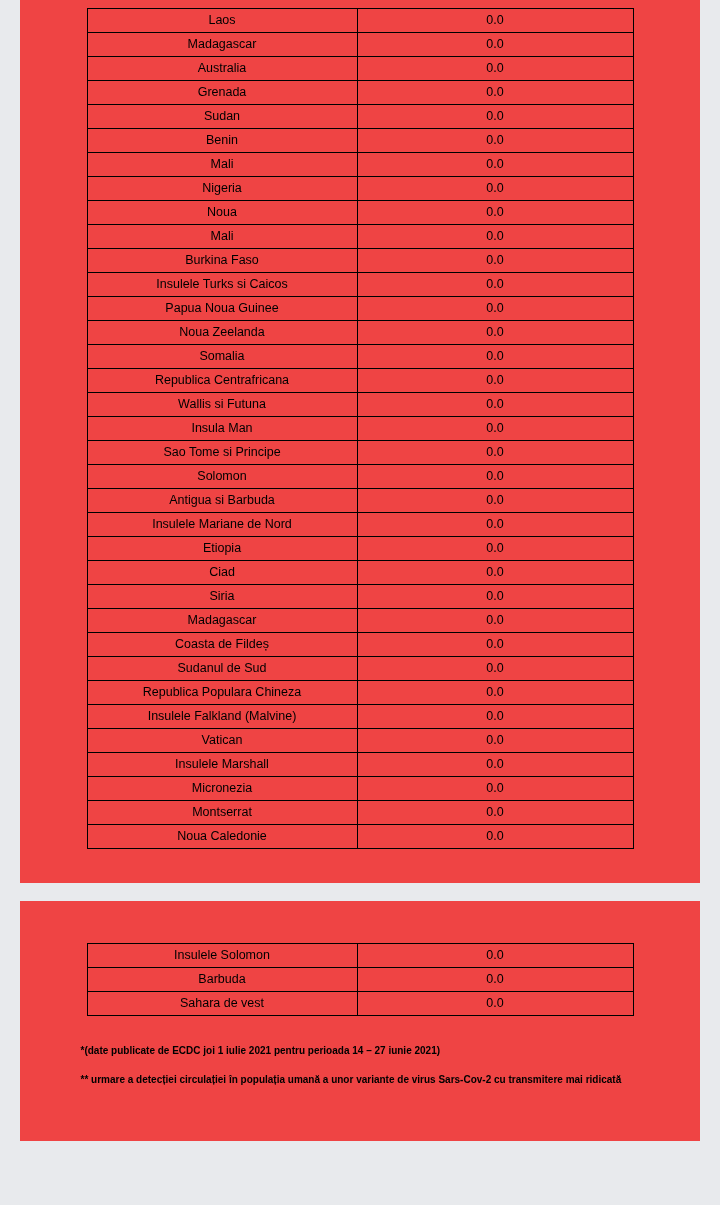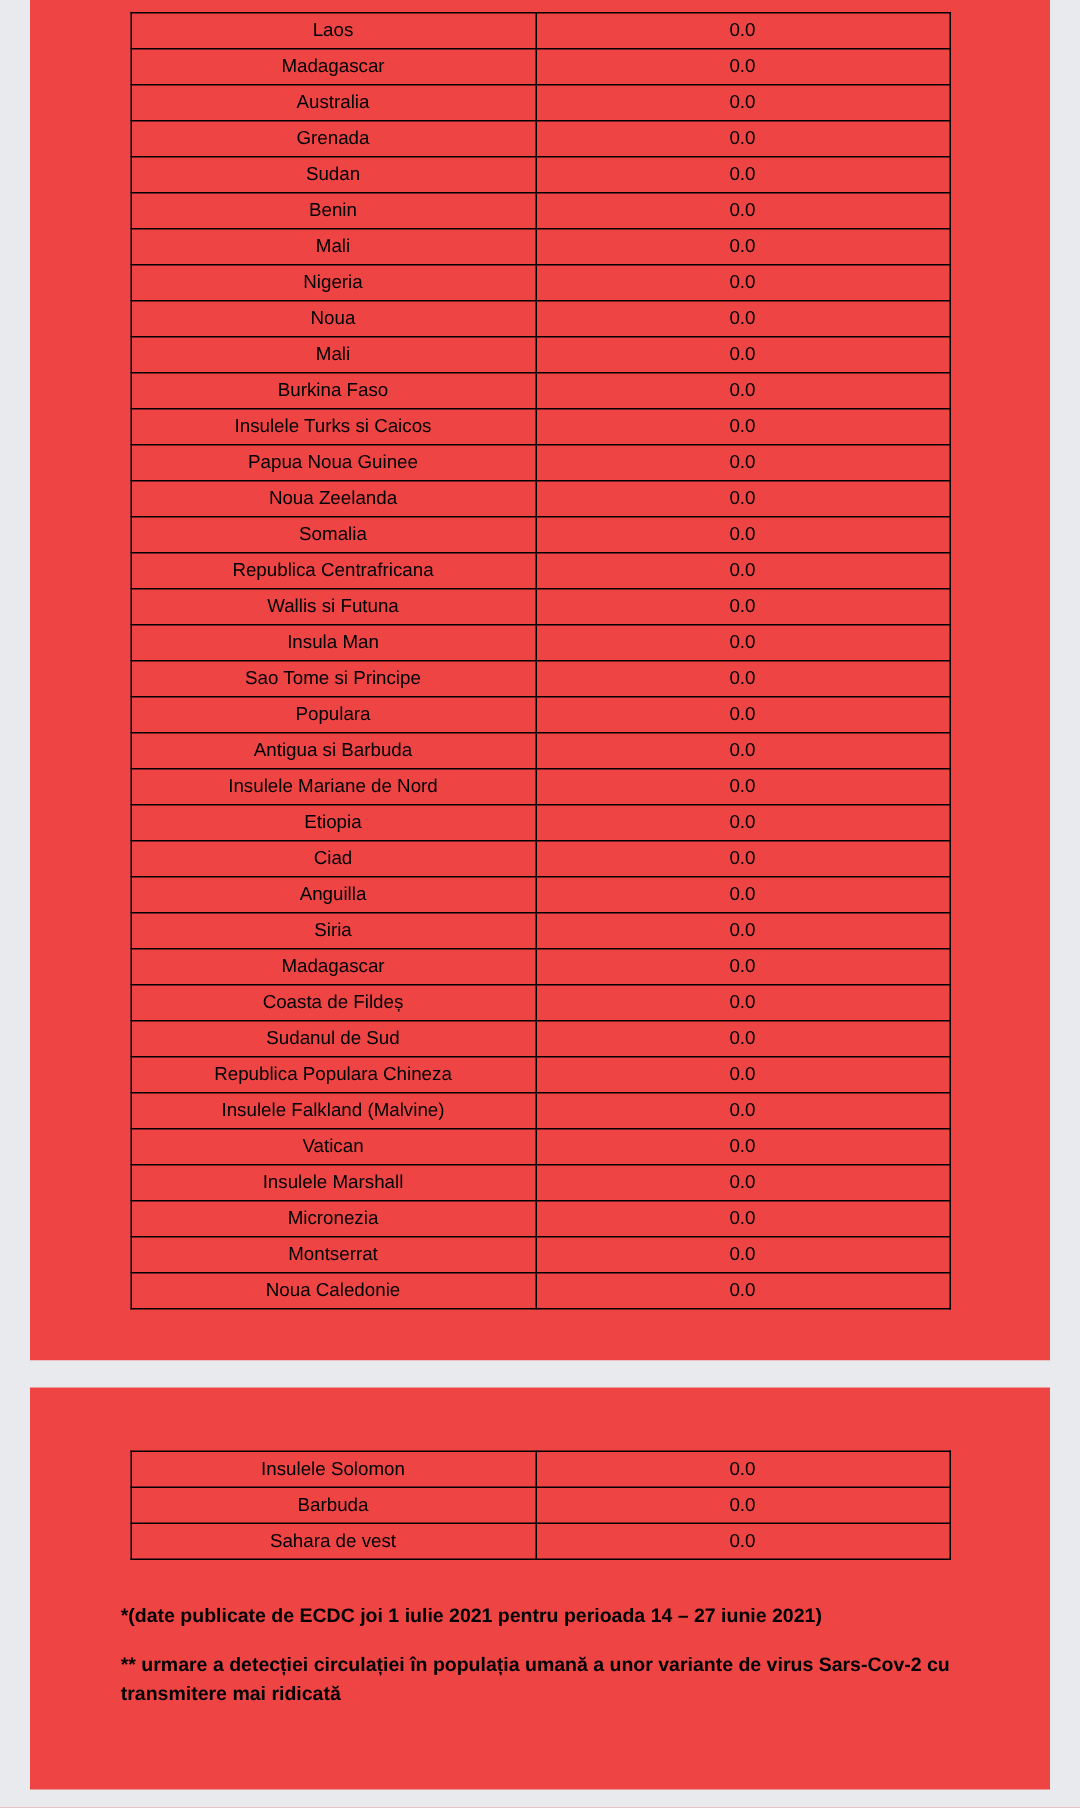--- a/index.html
+++ b/index.html
@@ -53,21 +53,21 @@
   table.data td.value {
     width: 263px;
   }
   .notes {
     width: 560px;
     margin: 0 auto;
     padding-left: 1px;
     padding-top: 28px;
   }
   .note {
-    font-size: 13px;
+    font-size: 10px;
     font-weight: bold;
     line-height: 1.45;
     margin-bottom: 14px;
   }
 </style>
 </head>
 <body>
 
 <div class="page page-1">
   <table class="data">
@@ -142,41 +142,37 @@
         </tr>
         <tr>
           <td class="country">Insula Man</td>
           <td class="value">0.0</td>
         </tr>
         <tr>
           <td class="country">Sao Tome si Principe</td>
           <td class="value">0.0</td>
         </tr>
         <tr>
-          <td class="country">Populara</td>
+          <td class="country">Solomon</td>
           <td class="value">0.0</td>
         </tr>
         <tr>
           <td class="country">Antigua si Barbuda</td>
           <td class="value">0.0</td>
         </tr>
         <tr>
           <td class="country">Insulele Mariane de Nord</td>
           <td class="value">0.0</td>
         </tr>
         <tr>
           <td class="country">Etiopia</td>
           <td class="value">0.0</td>
         </tr>
         <tr>
           <td class="country">Ciad</td>
-          <td class="value">0.0</td>
-        </tr>
-        <tr>
-          <td class="country">Anguilla</td>
           <td class="value">0.0</td>
         </tr>
         <tr>
           <td class="country">Siria</td>
           <td class="value">0.0</td>
         </tr>
         <tr>
           <td class="country">Madagascar</td>
           <td class="value">0.0</td>
         </tr>

